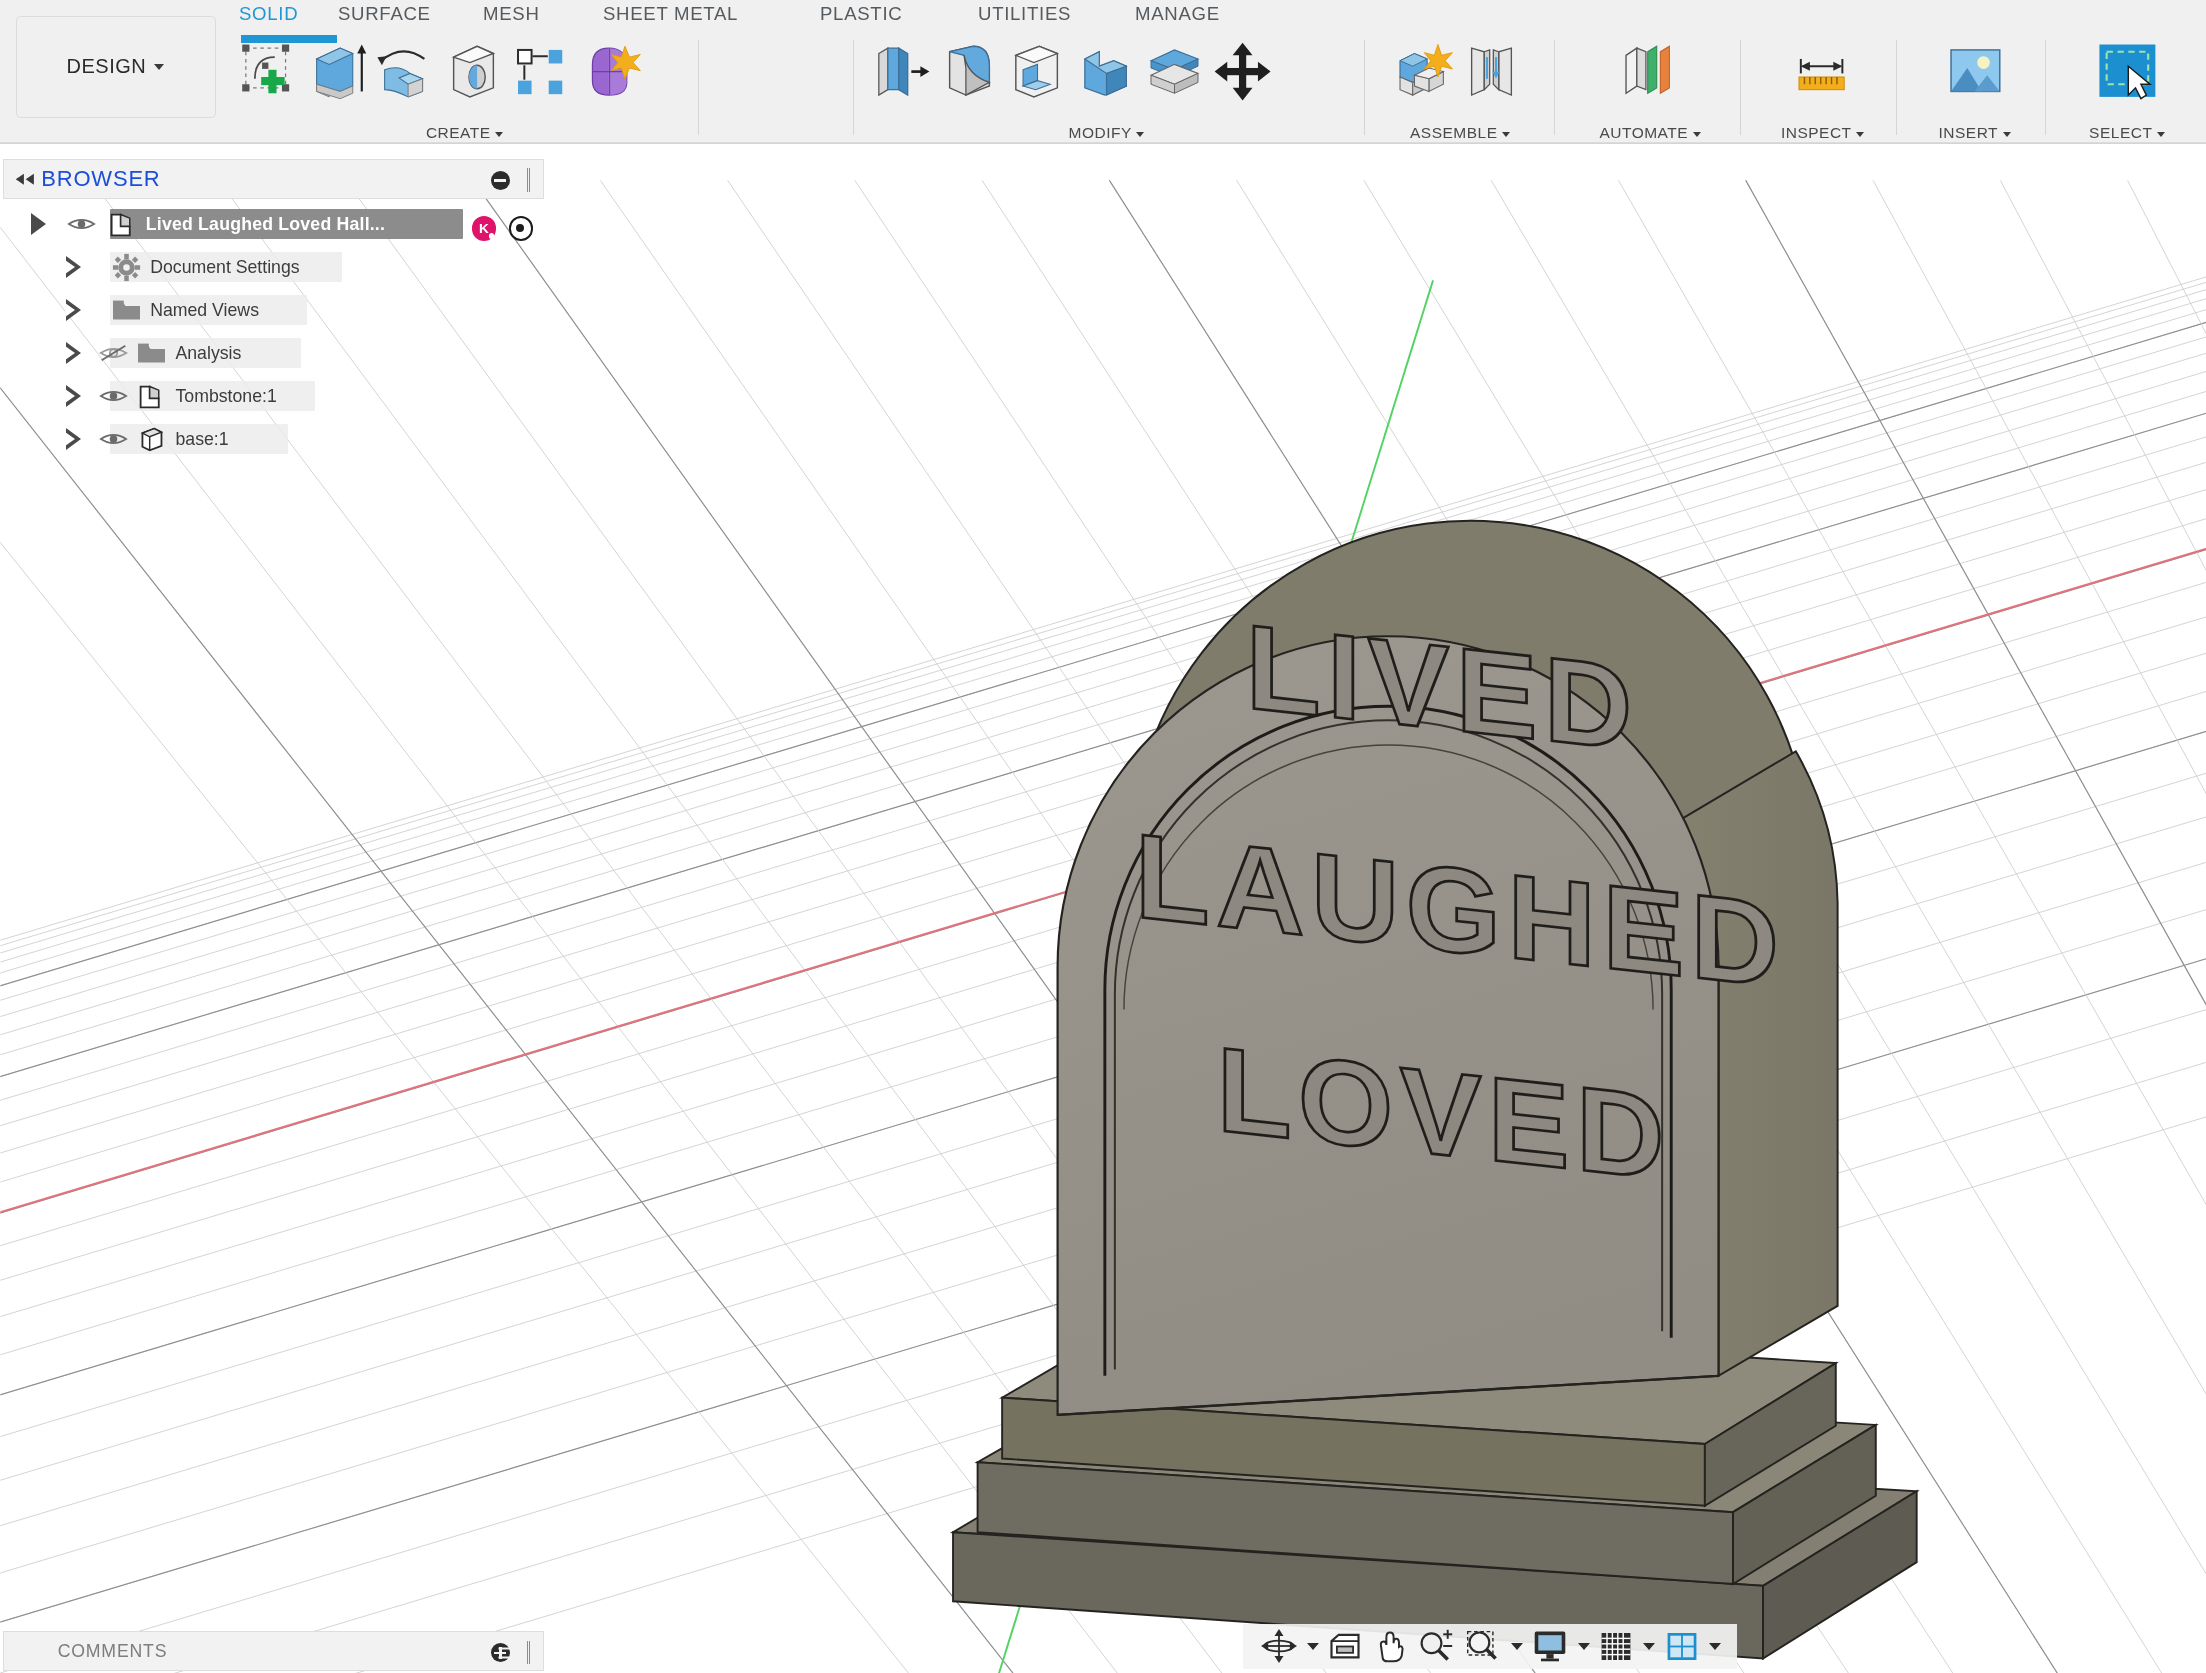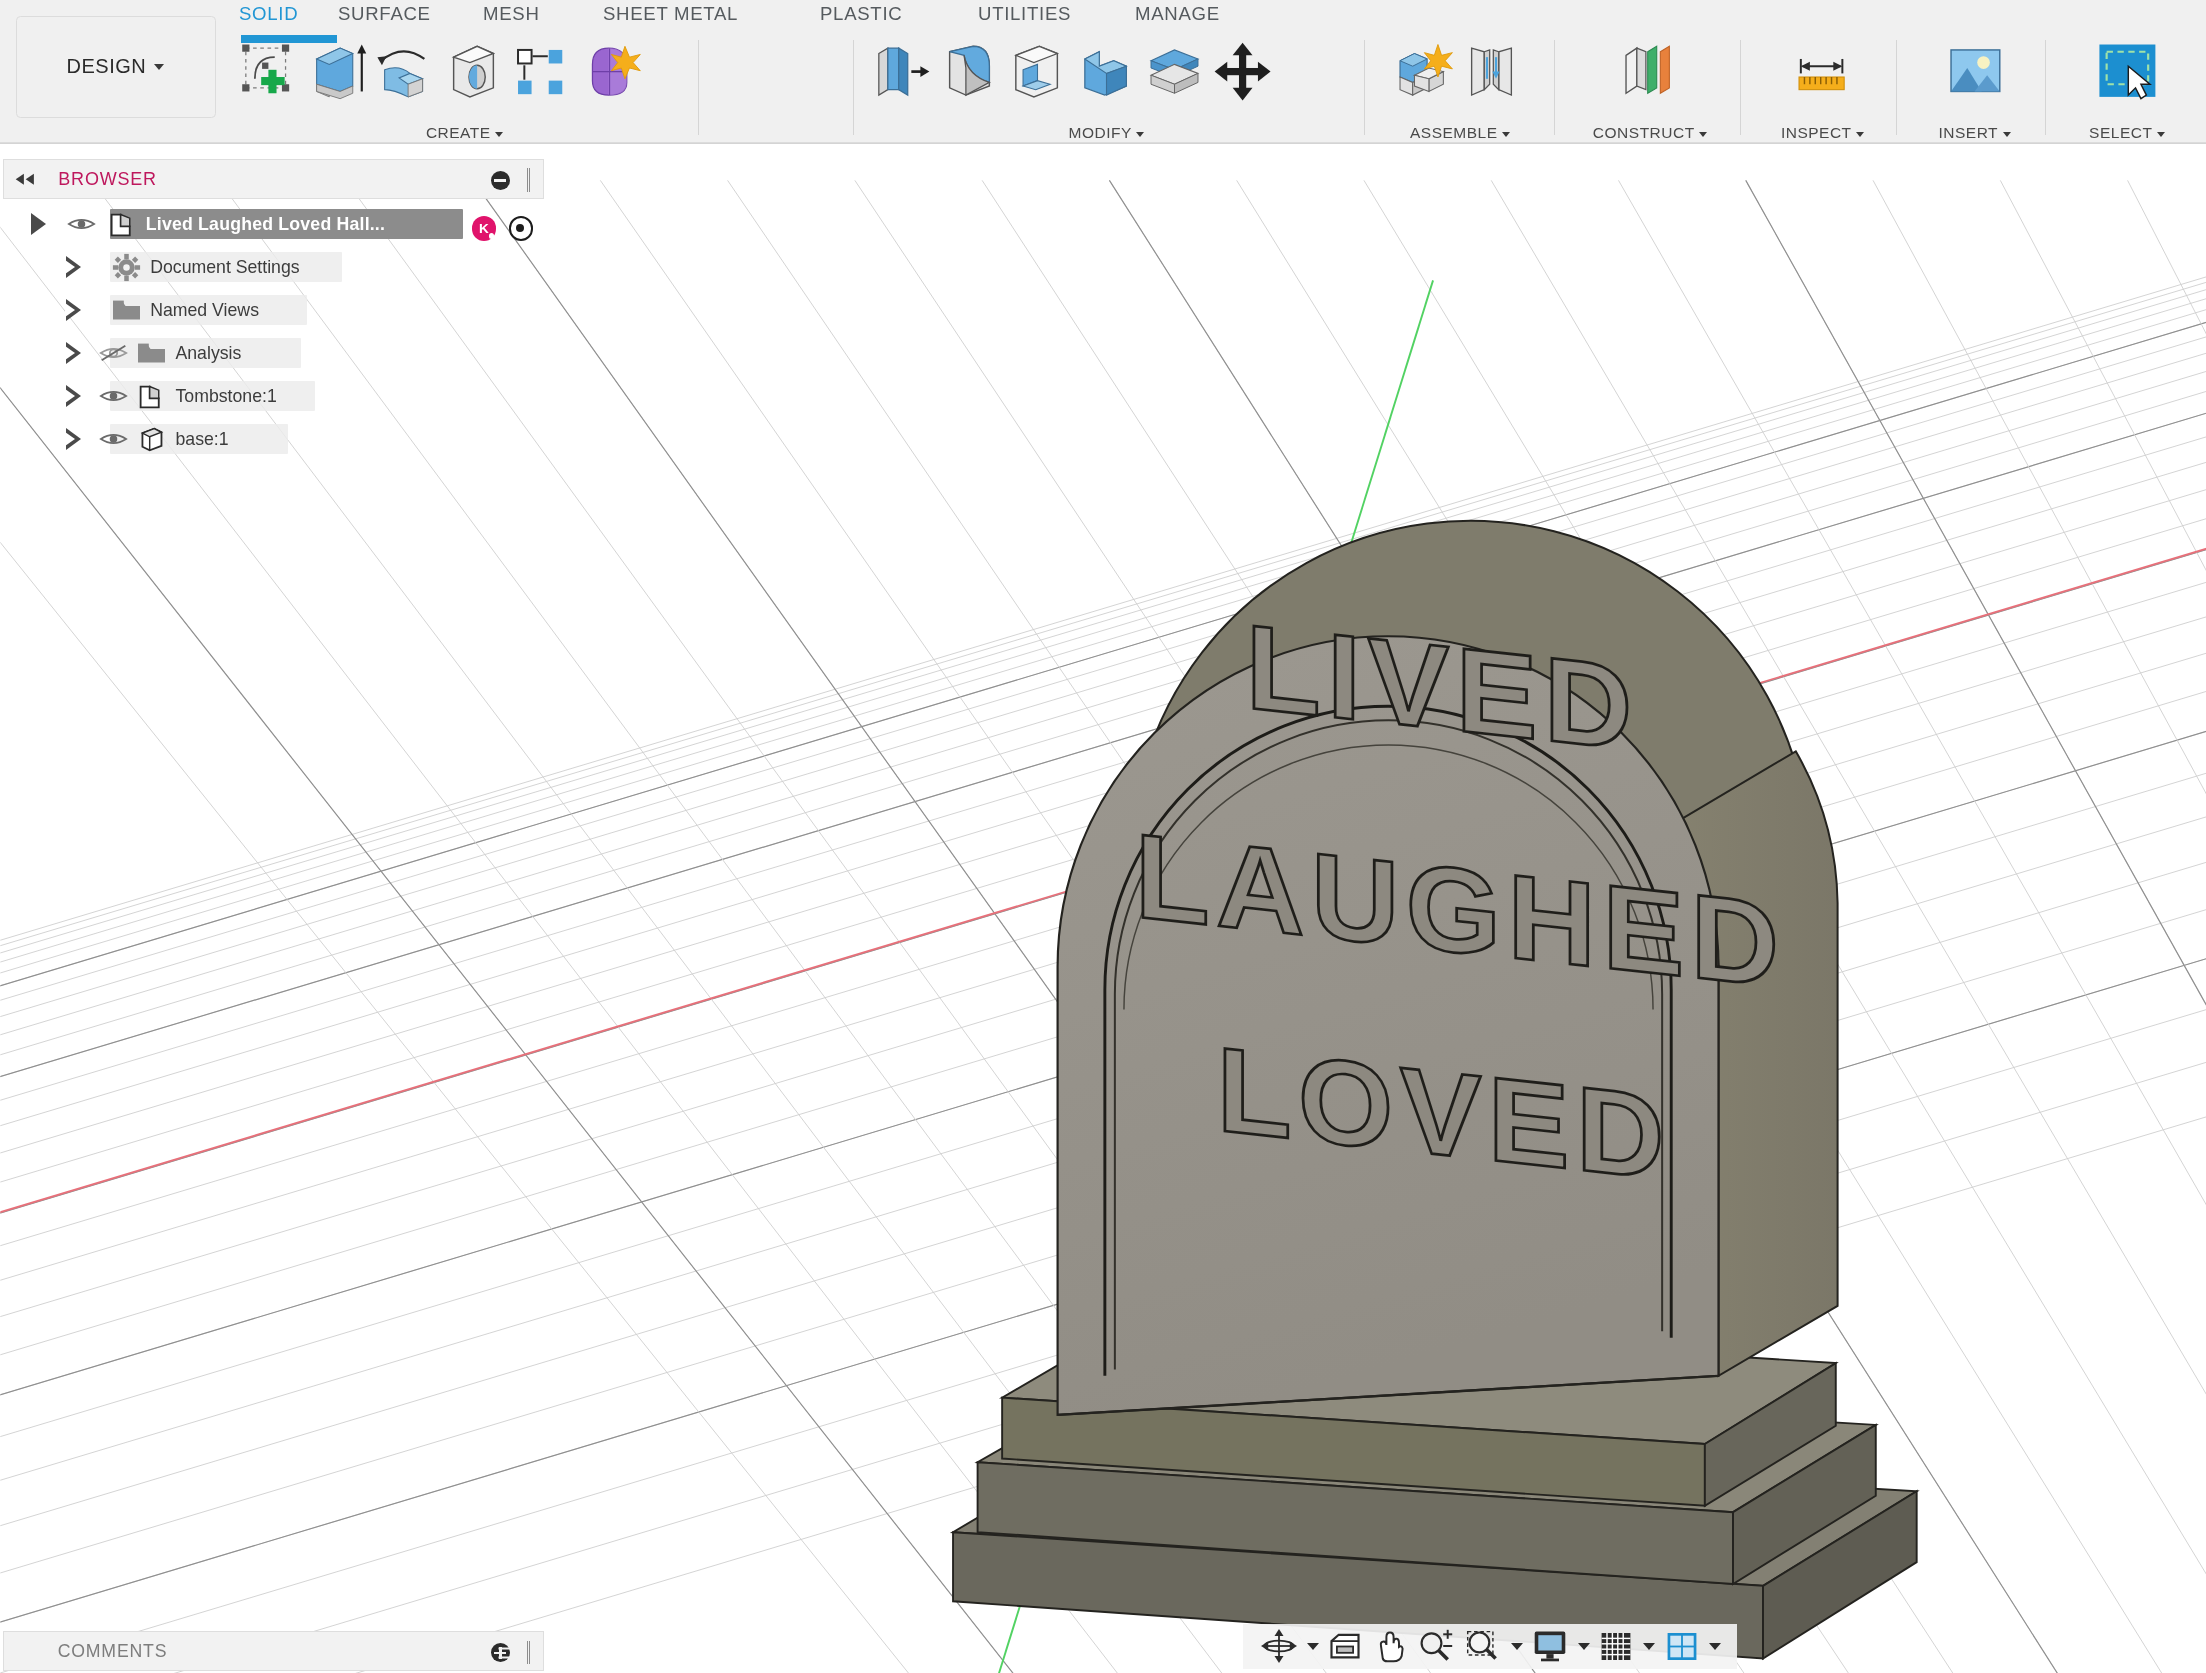--- a/index.html
+++ b/index.html
@@ -61,21 +61,21 @@
     position: absolute; left: 2.7px; top: 159px; width: 541px;
     z-index: 30;
   }
   #browser-header {
     position: relative; width: 541px; height: 40px;
     background: #f2f2f2; border: 0.9px solid #dedede;
     display: flex; align-items: center;
   }
   #collapse-icon { margin-left: 9px; width: 23.6px; height: 18px; cursor: pointer; display:flex; align-items:center;}
   #browser-title {
-    margin-left: 22px; font-size: 18px; letter-spacing: 0.8px; color: #be185d;
+    margin-left: 5px; font-size: 22px; letter-spacing: 0.8px; color: #1d4ed8;
   }
   #browser-minus { position: absolute; right: 33px; top: 11px; width: 19px; height: 19px; cursor: pointer; }
   #browser-minus::before{
     content:''; position:absolute; inset:0; border-radius:50%; background:#2b2b2b;
   }
   #browser-minus::after{
     content:''; position:absolute; left:3.6px; top:8.2px; width:11.8px; height:2.7px; background:#f2f2f2;
   }
   #browser-grip { position:absolute; right:12.7px; top:8.2px; width:2.7px; height:23.6px; border-left:1.8px solid #8d8d8d; border-right:1.8px solid #8d8d8d; cursor:col-resize;}
 
@@ -343,21 +343,21 @@
         <div class="ico">
           <svg width="65" height="67" viewBox="0 0 72 74">
             <polygon points="10,18 22,10 22,52 10,60" fill="#f2f2f2" stroke="#555" stroke-width="1.5"></polygon>
             <polygon points="22,10 32,14 32,56 22,52" fill="#dcdcdc" stroke="#555" stroke-width="1.4"></polygon>
             <polygon points="34,14 44,8 44,54 34,60" fill="#3faf6a" stroke="#2b8a50" stroke-width="1.2"></polygon>
             <polygon points="48,14 58,8 58,54 48,60" fill="#e8813c" stroke="#bf6225" stroke-width="1.2"></polygon>
           </svg>
         </div>
       </div>
       <div class="panel-label">
-        <span>CONSTRUCT</span><span class="caret"></span>
+        <span>AUTOMATE</span><span class="caret"></span>
       </div>
     </div>
     <div class="vdiv" style="left:1740px;"></div>
 
     <div class="panel" style="left:1755px; width:135px;">
       <div class="icons" style="top:5.5px; left:35px;">
         <div class="ico">
           <svg width="65" height="67" viewBox="0 0 72 74">
             <line x1="12" y1="22" x2="12" y2="38" stroke="#2b2b2b" stroke-width="2.2"></line>
             <line x1="58" y1="22" x2="58" y2="38" stroke="#2b2b2b" stroke-width="2.2"></line>

